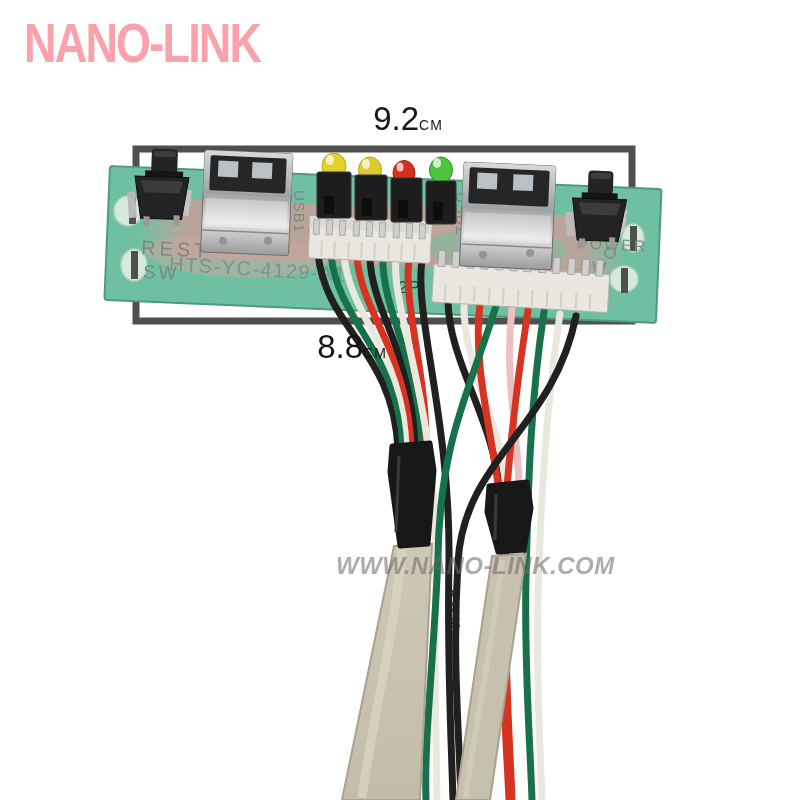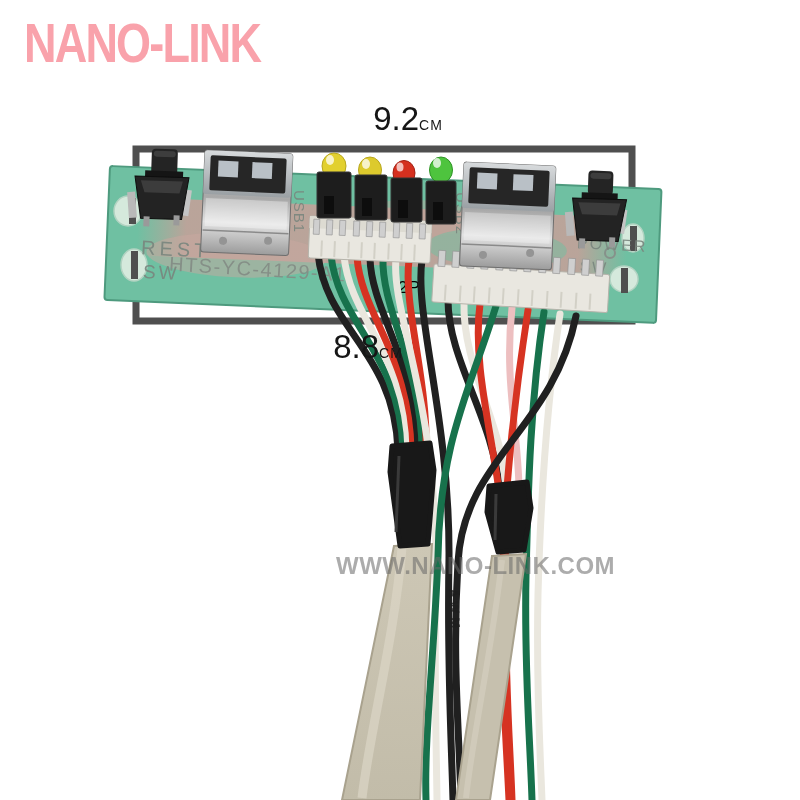--- a/index.html
+++ b/index.html
@@ -5,32 +5,32 @@
   html,body{margin:0;padding:0;}
   body{width:800px;height:800px;position:relative;overflow:hidden;background:#ffffff;
        font-family:"Liberation Sans", sans-serif;}
   .abs{position:absolute;}
   #logo{left:24px;top:10px;font-size:50px;font-weight:bold;color:#f9a2ab;
         letter-spacing:-2px;transform:scale(0.9,1.12);transform-origin:left top;}
   .dimlabel{display:flex;align-items:baseline;justify-content:center;width:140px;color:#161616;}
   .dim-num{font-size:33px;}
   .dim-unit{font-size:14px;letter-spacing:1px;}
   #dim-top{left:338px;top:100px;}
-  #dim-bottom{left:298px;top:328px;}
+  #dim-bottom{left:282px;top:328px;}
   .silk{color:#79867e;opacity:.9;}
   #silk-rest1{left:141px;top:238px;font-size:20px;letter-spacing:4px;transform:rotate(3deg);}
   #silk-rest2{left:143px;top:262px;font-size:19px;letter-spacing:3px;transform:rotate(3deg);}
   #silk-model{left:169px;top:258px;font-size:20px;letter-spacing:1.5px;transform:rotate(3.5deg);color:#838c85;}
   #silk-usb1{left:308px;top:190px;font-size:15px;letter-spacing:1px;transform:rotate(90deg);transform-origin:left top;}
   #silk-usb2{left:470px;top:192px;font-size:15px;letter-spacing:1px;transform:rotate(90deg);transform-origin:left top;}
   #silk-power1{left:577px;top:236px;font-size:16px;letter-spacing:2px;transform:rotate(3deg);}
   #silk-power2{left:580px;top:258px;font-size:15px;letter-spacing:2px;transform:rotate(3deg);}
-  #silk-2p{left:398px;top:278px;font-size:17px;letter-spacing:1px;color:#000000;}
+  #silk-2p{left:398px;top:278px;font-size:17px;letter-spacing:1px;color:#404040;}
   #watermark{left:336px;top:552px;font-size:24px;font-weight:bold;letter-spacing:.5px;
-             color:rgba(104,104,104,0.55);}
+             color:rgba(104,104,104,0.55);font-style:italic;}
   #cable-marking{left:461px;top:588px;font-size:13px;font-weight:bold;color:rgba(30,30,30,.8);
              letter-spacing:4px;transform:rotate(87deg);transform-origin:left top;}
   .z1{z-index:1;} .z2{z-index:2;} .z3{z-index:3;} .z4{z-index:4;}
   svg{position:absolute;left:0;top:0;}
 </style>
 </head>
 <body>
 
 <svg class="z1" width="800" height="800" viewBox="0 0 800 800">
   <defs>

